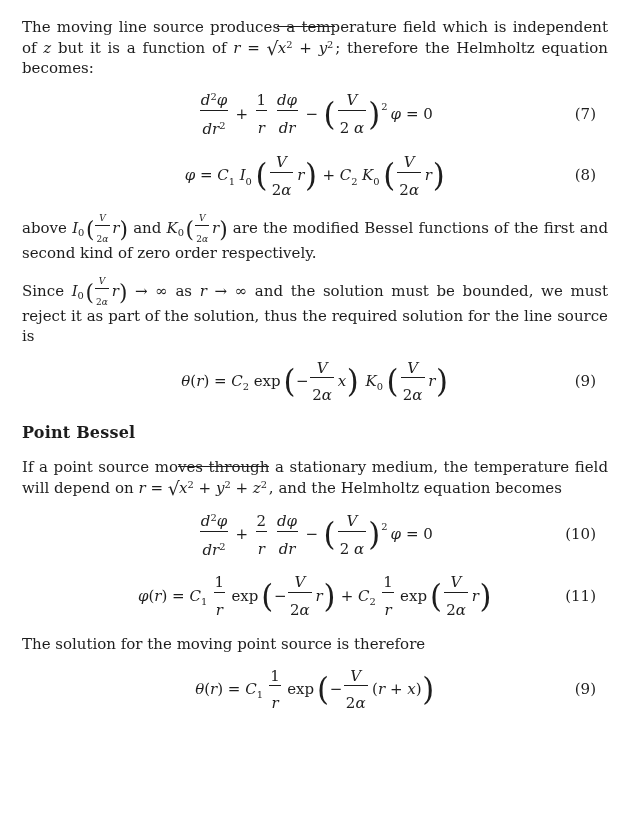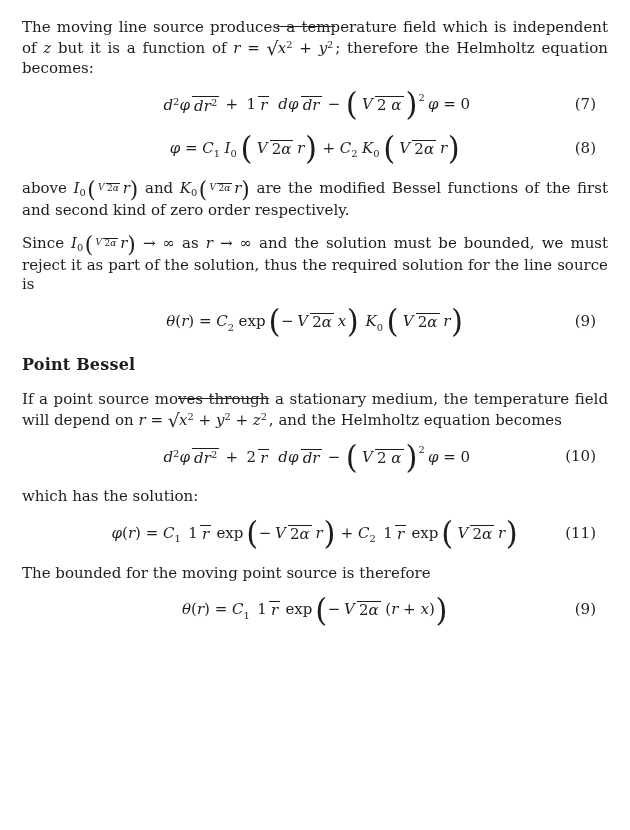--- a/index.html
+++ b/index.html
@@ -13,24 +13,24 @@
   .hd { font-weight:700; font-size:16px; margin:0 0 15px 0; letter-spacing:0.2px; }
   .hd:not(:first-child) { margin-top:18px; }
   .para { margin:0 0 13px 0; text-align:justify; }
   .rm { font-style:normal; }
   .it { font-style:italic; }
   .sup { font-size:0.66em; vertical-align:0.5em; }
   .sub { font-size:0.66em; vertical-align:-0.3em; }
   .sp  { display:inline-block; }
 
   
-  .frac { display:inline-flex; align-items:center;
+  .frac { display:inline-flex; flex-direction:column; align-items:center;
           vertical-align:middle; margin:0 0.1em; line-height:1.12; text-align:center; }
   .fnum { display:block; padding:0 0.14em 1px 0.14em; white-space:nowrap; }
-  .fden { display:block; padding:0 0.14em 0 0.14em; border-top:1.4px solid currentColor; white-space:nowrap; }
+  .fden { display:block; padding:9px 0.14em 0 0.14em; border-top:1.4px solid currentColor; white-space:nowrap; }
   .para .frac { font-size:0.6em; line-height:1.05; }
   .para .fden { border-top-width:1px; }
 
   
   .sqrt { white-space:nowrap; }
   .rad { font-size:1.25em; line-height:1; vertical-align:-0.1em; }
   .radicand { border-top:1.3px solid currentColor; padding:12px 0.12em 0 0.06em; margin-left:-0.1em; }
 
   
   .big { font-weight:400; }
@@ -188,21 +188,20 @@
             <span class="fden"><span class="rm">2 </span><span class="it">α</span></span>
           </span>
           <span class="big">)</span>
           <span class="sup">2</span>
           <span class="sp" style="width: 0.2em;"></span>
           <span class="it">φ</span>
           <span class="rm"> = 0</span>
         </span>
         <span class="eqnum">(10)</span>
       </div>
-      <p class="para"><span class="rm">which has the solution:</span></p>
       <div class="eq">
         <span class="eq-math">
           <span class="it">φ</span>
           <span class="rm">(</span>
           <span class="it">r</span>
           <span class="rm">) = </span>
           <span class="it">C</span>
           <span class="sub">1</span>
           <span class="sp" style="width: 0.25em;"></span>
           <span class="frac">
@@ -236,21 +235,21 @@
           <span class="frac">
             <span class="fnum"><span class="it">V</span></span>
             <span class="fden"><span class="rm">2</span><span class="it">α</span></span>
           </span>
           <span class="sp" style="width: 0.15em;"></span>
           <span class="it">r</span>
           <span class="big">)</span>
         </span>
         <span class="eqnum">(11)</span>
       </div>
-      <p class="para"><span class="rm">The bounded for the moving point source is therefore</span></p>
+      <p class="para"><span class="rm">The solution for the moving point source is therefore</span></p>
       <div class="eq">
         <span class="eq-math">
           <span class="it">θ</span>
           <span class="rm">(</span>
           <span class="it">r</span>
           <span class="rm">) = </span>
           <span class="it">C</span>
           <span class="sub">1</span>
           <span class="sp" style="width: 0.25em;"></span>
           <span class="frac">

